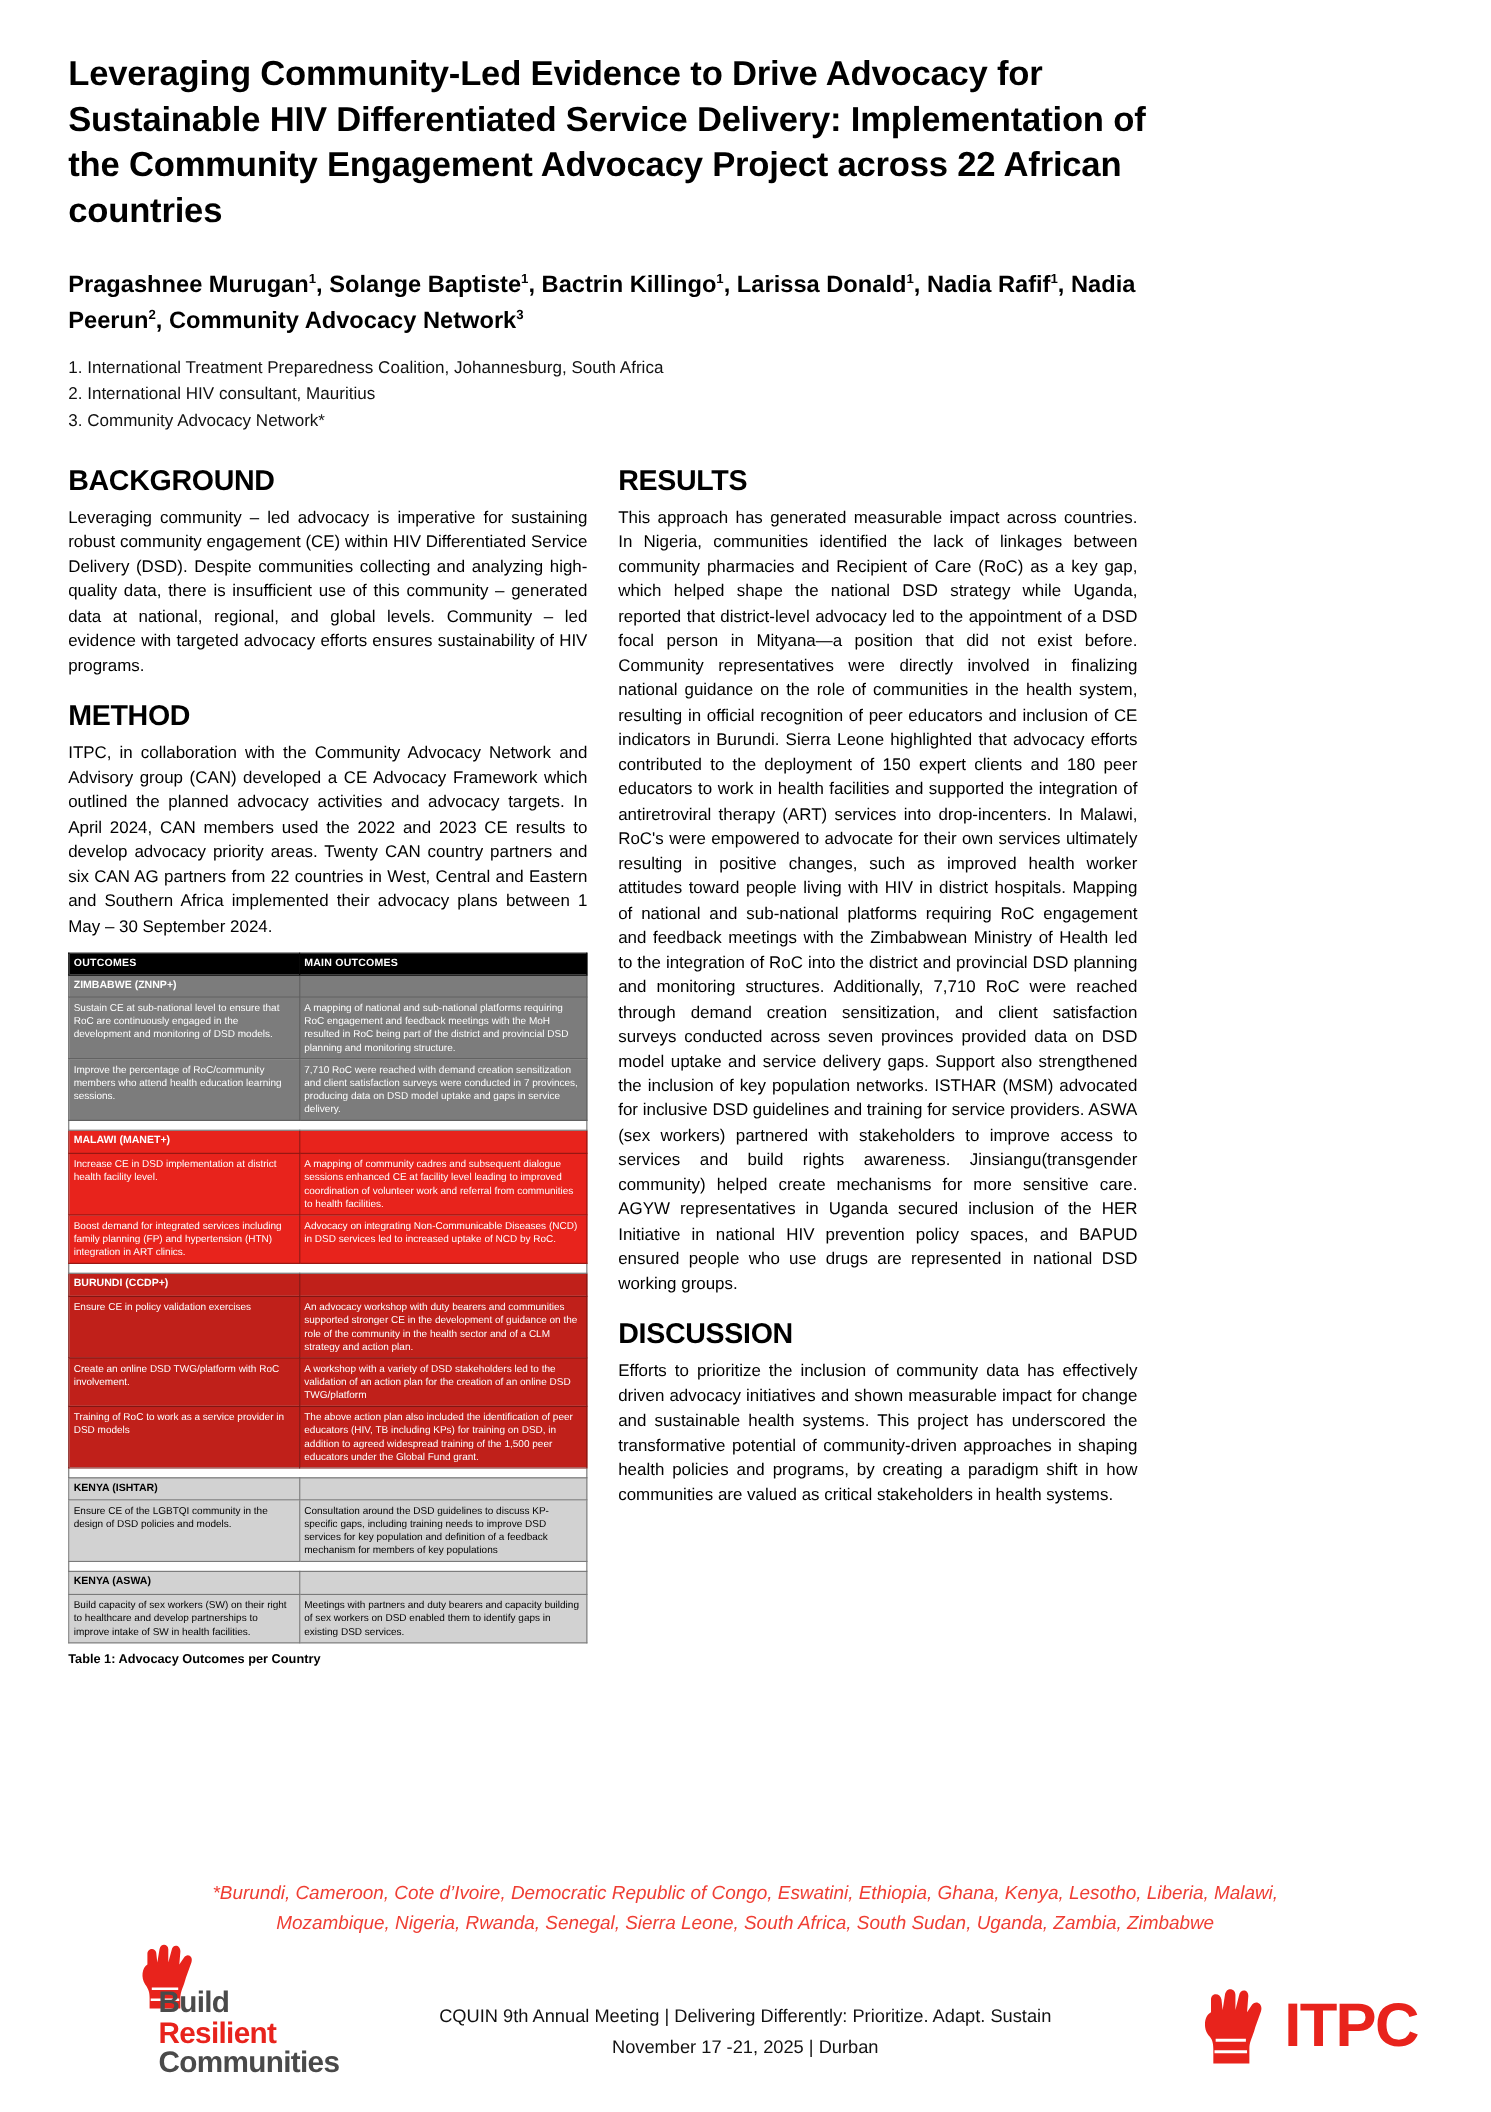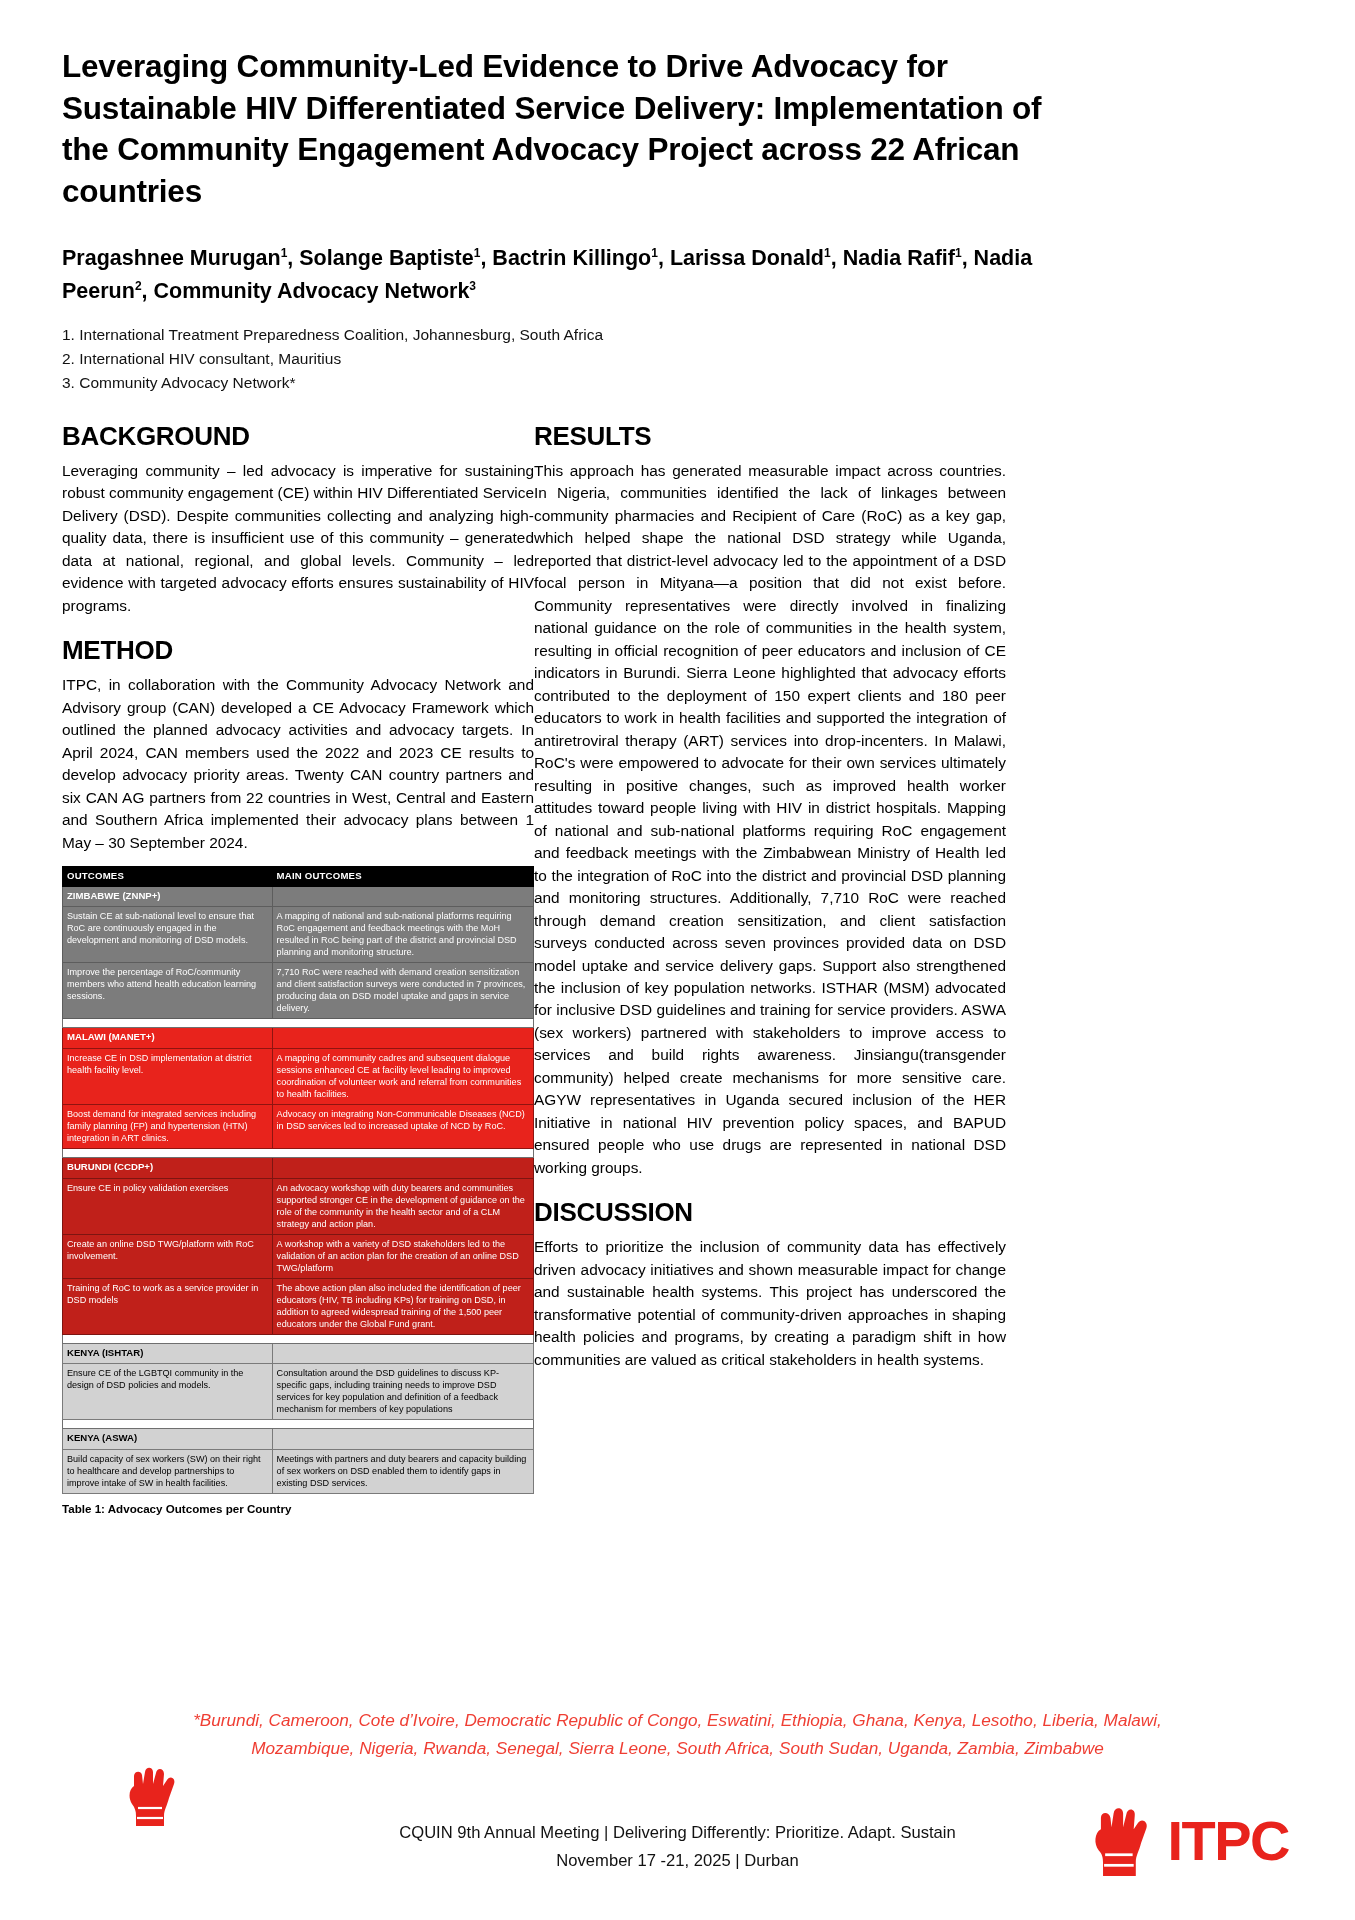--- a/index.html
+++ b/index.html
@@ -39,20 +39,21 @@
   .affils {
     margin-top: 16px;
     font-size: 15.5px;
     line-height: 1.55;
     color: #111;
   }
 
   
   .columns {
     display: flex;
+    gap: 28px;
     margin-top: 26px;
   }
   .col { width: 472px; }
   .col-right { width: 472px; }
 
   h2.section {
     font-size: 26px;
     font-weight: bold;
     letter-spacing: -0.3px;
     margin-bottom: 8px;
@@ -353,20 +354,25 @@
   <div class="footer">
 
     <div class="brc-logo">
       <svg class="fist" width="62" height="64" viewBox="0 0 62 64">
         <path d="M8 40 C4 34, 5 25, 10 22 L10 12 C10 7, 17 6, 18 11 L19 20 L21 8 C22 2, 29 3, 29 8 L29 20 L32 9
                  C33 3, 40 4, 40 10 L39 22 L43 16 C46 11, 52 14, 50 20 L45 34 C43 42, 40 46, 40 52 L40 62 L12 62 L12 52
                  C12 47, 11 44, 8 40 Z" fill="#e8231c"></path>
         <path d="M14 44 L38 44" stroke="#ffffff" stroke-width="2.2" fill="none"></path>
         <path d="M13 54 L39 54" stroke="#ffffff" stroke-width="2.2" fill="none"></path>
       </svg>
+      <div class="brc-text">
+        <span class="brc-build">Build</span>
+        <span class="brc-res">Resilient</span>
+        <span class="brc-comm">Communities</span>
+      </div>
     </div>
 
     <div class="footer-center">
       <div>CQUIN 9th Annual Meeting | Delivering Differently: Prioritize. Adapt. Sustain</div>
       <div>November 17 -21, 2025 | Durban</div>
     </div>
 
     <div class="itpc-logo">
       <svg width="66" height="74" viewBox="0 0 62 70">
         <path d="M10 44 C5 38, 6 27, 12 24 L12 13 C12 7, 20 7, 21 13 L22 22 L24 9

